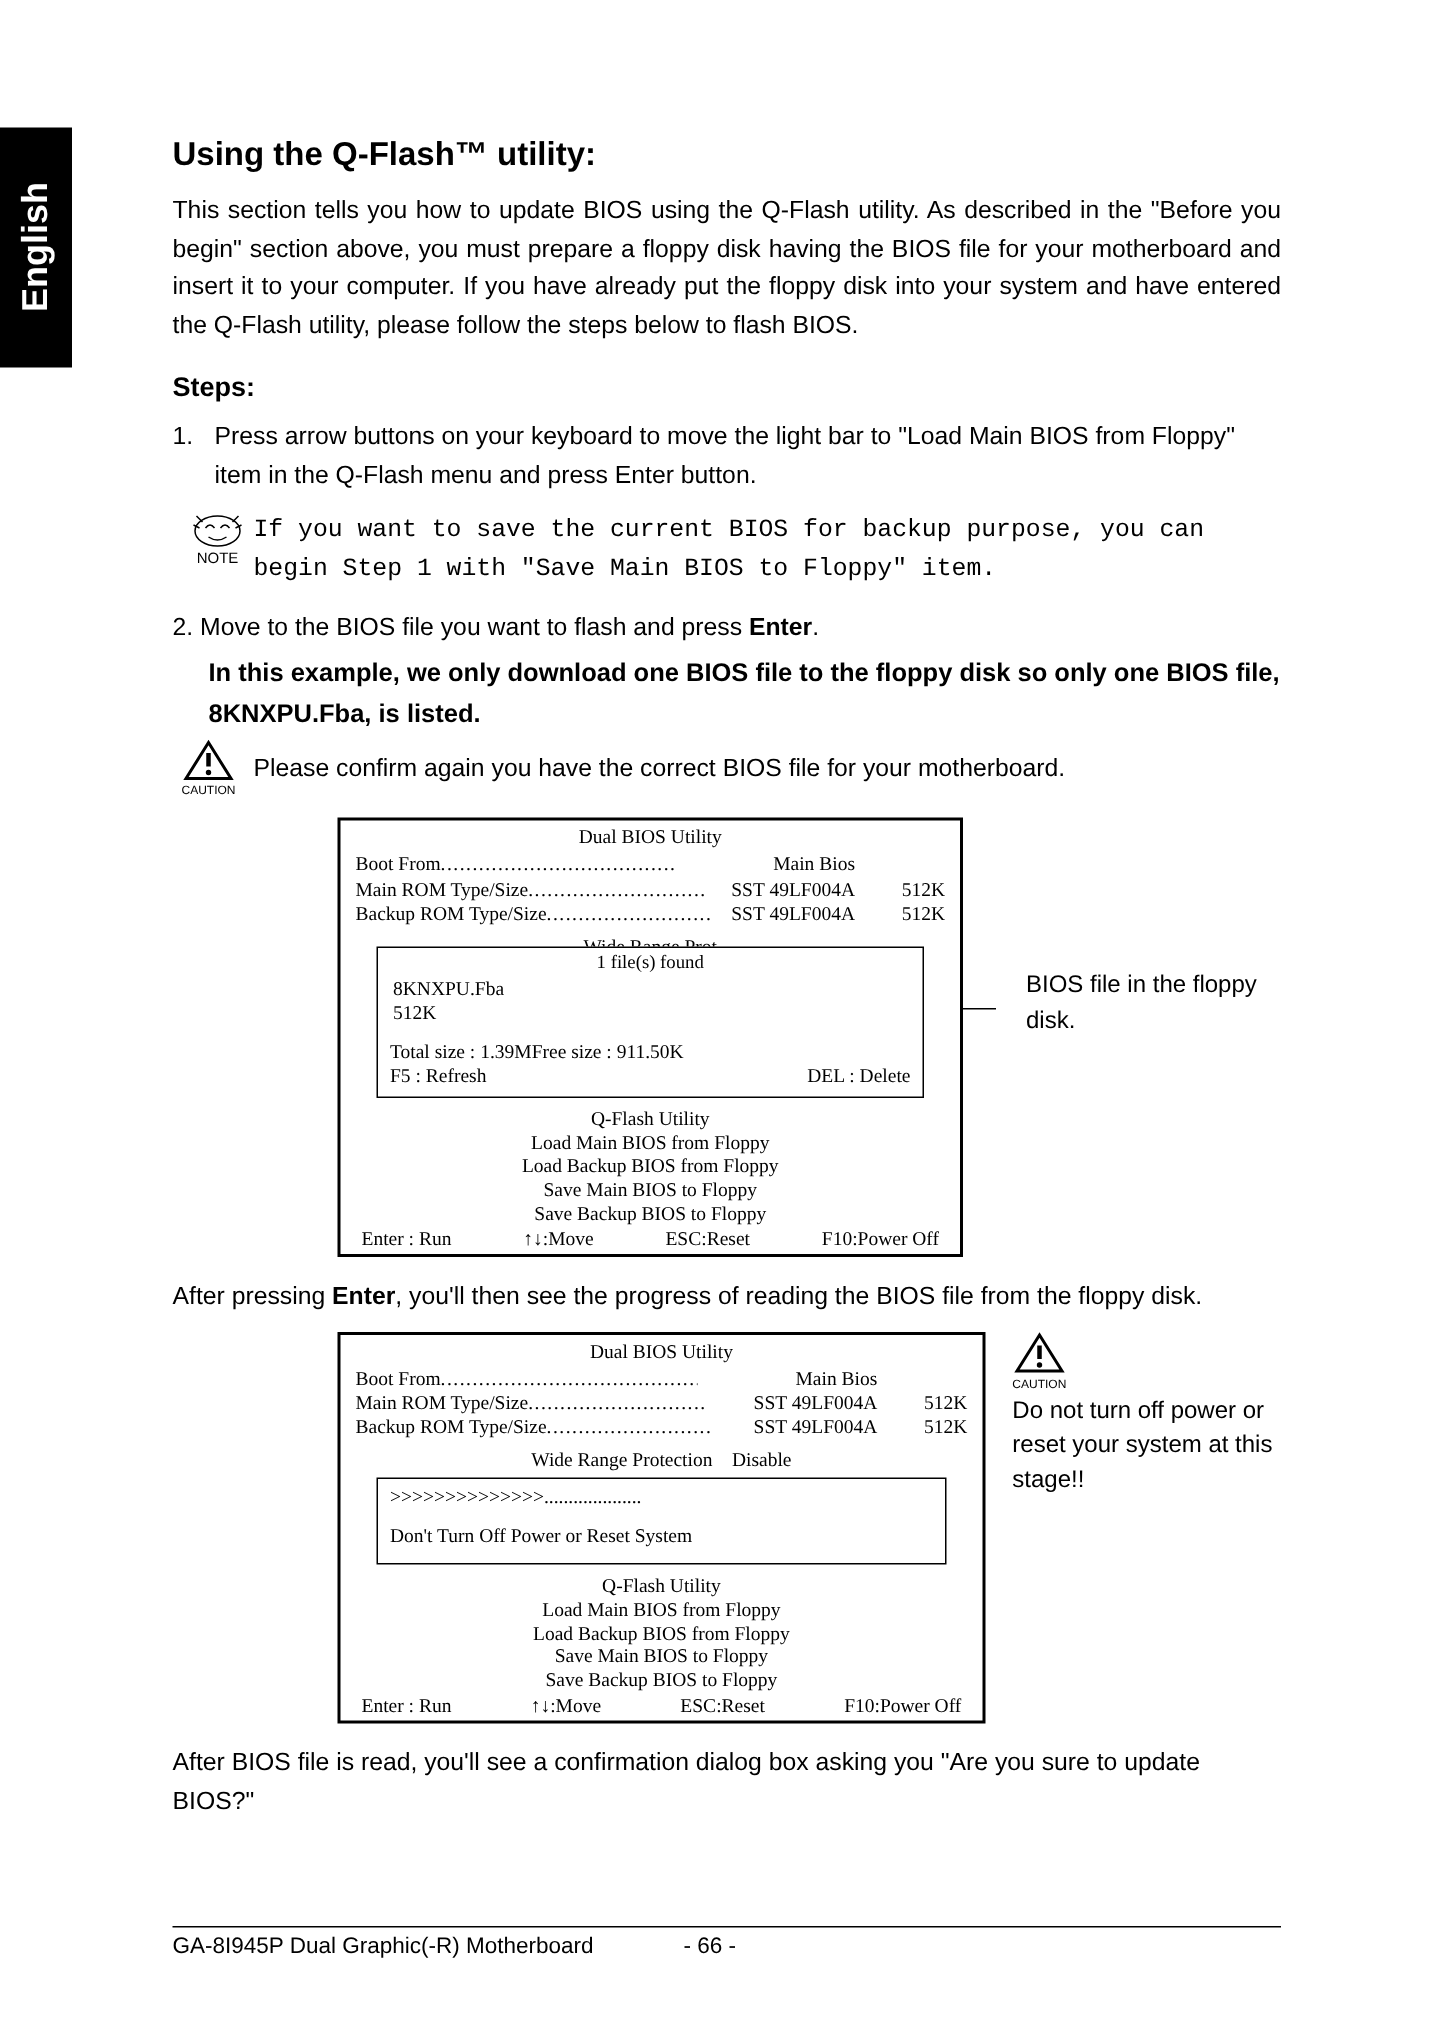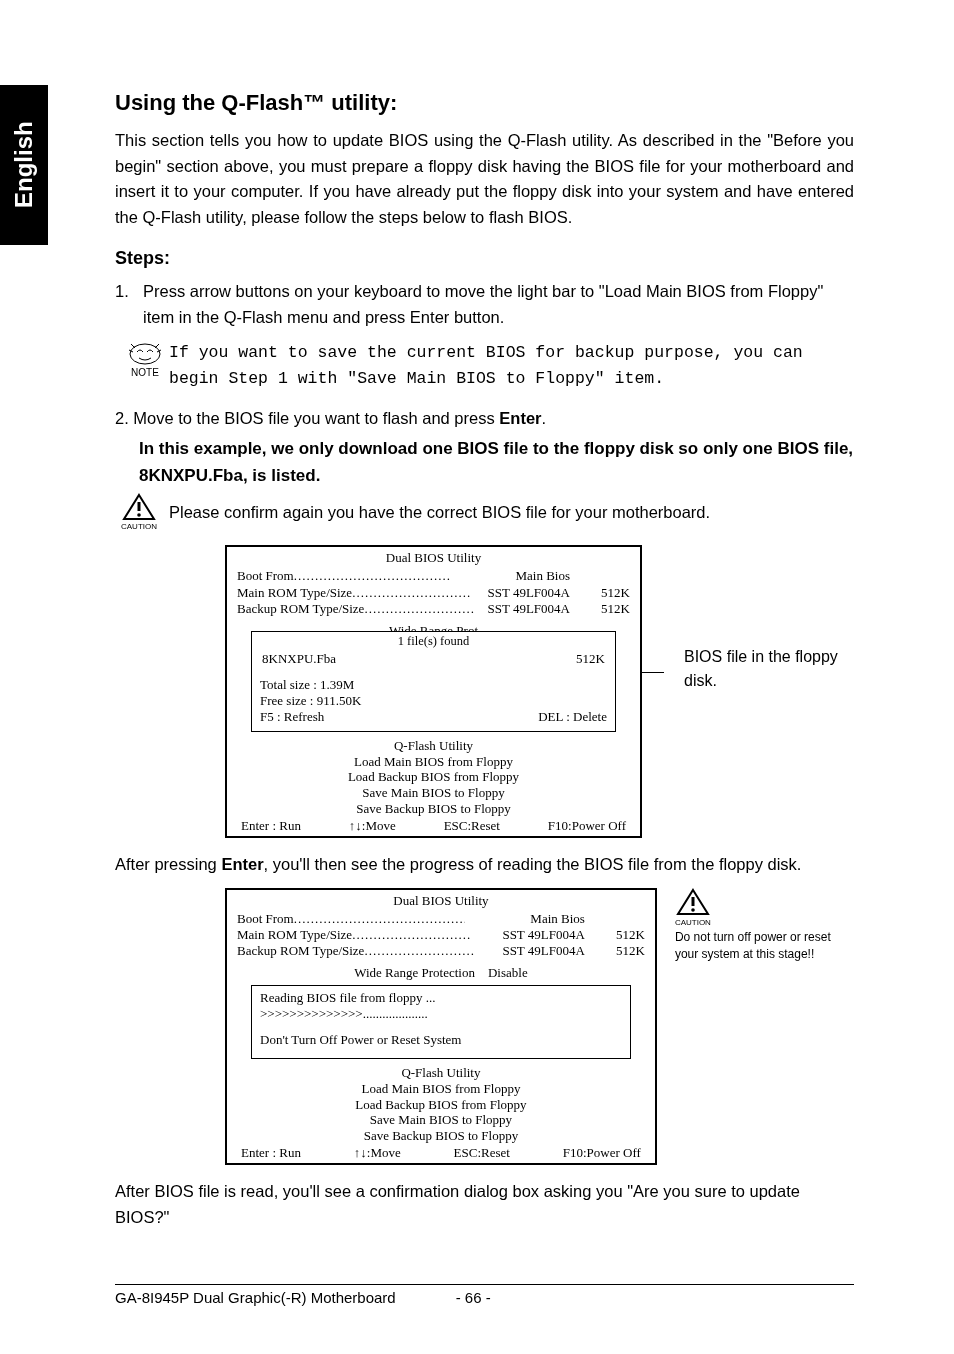--- a/index.html
+++ b/index.html
@@ -81,22 +81,22 @@
   .util-line .sz { width:60px; text-align:right; flex:0 0 auto; }
   .wide-row { display:flex; justify-content:center; padding:6px 0 0 0; }
   .popup {
     border:1px solid #000;
     margin:-8px 24px 6px 24px;
     background:#fff;
     position:relative;
     padding:2px 8px 6px 8px;
   }
   .popup-title { text-align:center; font-size:12.5px; margin-bottom:2px; }
-  .file-row { display:flex; justify-content:space-between; font-size:13px; padding:0 2px; }
-  .popup-stats { display:flex; font-size:13px; margin-top:10px;flex-direction:column; }
+  .file-row { display:flex; font-size:13px; padding:0 2px;flex-direction:column; }
+  .popup-stats { display:flex; font-size:13px; margin-top:10px; }
   .popup-keys  { display:flex; justify-content:space-between; font-size:13px;text-align:center; }
   .menu-item { text-align:center; font-size:13px; line-height:1.2;font-family:Liberation Serif, serif; }
   .status-bar { display:flex; justify-content:space-between; padding:2px 14px; font-size:13px; border-top:0; }
 
   .callout { margin-left: 20px; font-size:16px; line-height:1.45; width: 170px; }
 
   .progress-box {
     border:1px solid #000;
     margin:4px 24px 6px 24px;
     padding:4px 8px 10px 8px;
@@ -122,21 +122,21 @@
   .footer .fpage { margin-left: 60px; }
 
   .caution-side {
     display:flex;
     flex-direction:column;
     align-items:flex-start;
     margin-left:18px;
     width:180px;
   }
   .caution-side .tri { text-align:center; font-size:8px; margin-bottom:2px; }
-  .caution-side-text { font-size:12px; line-height:1.45; }
+  .caution-side-text { font-size:16px; line-height:1.45; }
 </style>
 </head>
 <body>
 
 <div class="page">
   <div class="lang-tab">English</div>
 
   <h3 class="section-heading">Using the Q-Flash™ utility:</h3>
 
   <p class="body">This section tells you how to update BIOS using the Q-Flash utility. As described in the "Before you begin" section above, you must prepare a floppy disk having the BIOS file for your motherboard and insert it to your computer. If you have already put the floppy disk into your system and have entered the Q-Flash utility, please follow the steps below to flash BIOS.</p>
@@ -255,21 +255,20 @@
           <span class="sz">512K</span>
         </div>
       <div class="util-line">
           <span class="lbl">Backup ROM Type/Size</span>
           <span class="dots">..........................</span>
           <span class="val">SST 49LF004A</span>
           <span class="sz">512K</span>
         </div>
       <div class="wide-row"><span>Wide Range Protection</span>&nbsp;&nbsp;&nbsp;&nbsp;<span>Disable</span></div>
       <div class="progress-box">
-        <div>Reading BIOS file from floppy ...</div>
         <div>&gt;&gt;&gt;&gt;&gt;&gt;&gt;&gt;&gt;&gt;&gt;&gt;&gt;&gt;....................</div>
         <div style="height:10px;"></div>
         <div>Don't Turn Off Power or Reset System</div>
       </div>
       <div class="menu-item">Q-Flash Utility</div>
       <div class="menu-item">Load Main BIOS from Floppy</div>
       <div class="menu-item">Load Backup BIOS from Floppy</div>
       <div class="menu-item">Save Main BIOS to Floppy</div>
       <div class="menu-item">Save Backup BIOS to Floppy</div>
       <div class="status-bar">

